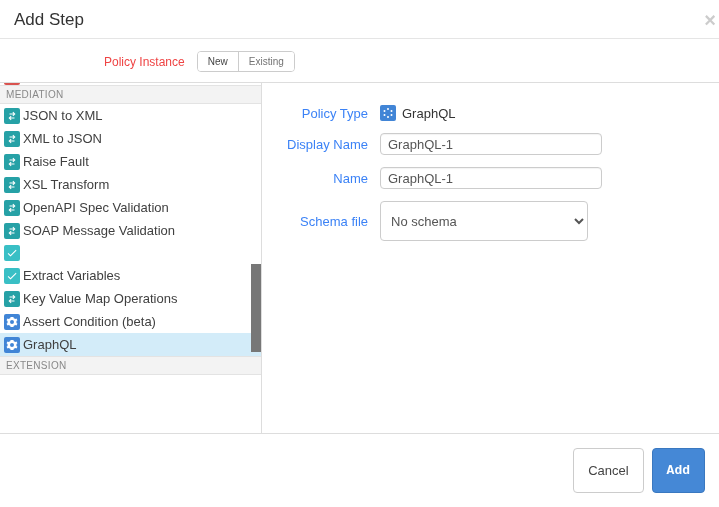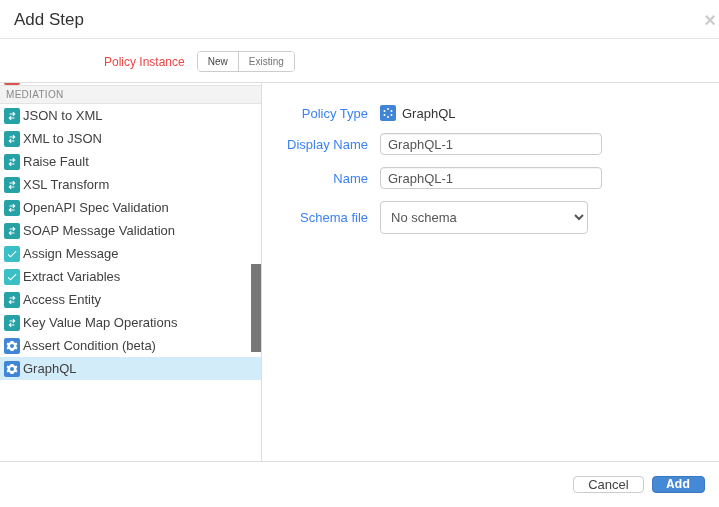--- a/index.html
+++ b/index.html
@@ -179,36 +179,36 @@
     height: 22px;
     padding: 3px 7px;
     border: 1px solid #ccc;
     border-radius: 4px;
     font-size: 13px;
     color: #555;
     box-shadow: inset 0 1px 1px rgba(0,0,0,.05);
   }
   .select-input {
     width: 208px;
-    height: 33px;
+    height: 40px;
     padding: 3px 6px;
     border: 1px solid #ccc;
     border-radius: 4px;
     font-size: 13px;
     color: #555;
     background: #fff;
   }
   .footer {
     padding: 14px 14px 14px 14px;
     display: flex;
     justify-content: flex-end;
     gap: 8px;
   }
   .btn {
-    padding: 0 14px;
+    padding: 14px 14px;
     border-radius: 4px;
     font-size: 13px;
     cursor: pointer;
     border: 1px solid transparent;
   }
   .btn-default {
     background: #fff;
     border-color: #ccc;
     color: #444;
   }
@@ -292,37 +292,28 @@
               </svg>
             </span>
             <span>SOAP Message Validation</span>
           </div>
           <div class="sidebar-item">
             <span class="icon ic-check">
               <svg viewBox="0 0 24 24">
                 <path fill="#fff" d="M9 16.2 4.8 12l-1.4 1.4L9 19 21 7l-1.4-1.4z"></path>
               </svg>
             </span>
-            <span>Assign Message</span>
           </div>
           <div class="sidebar-item">
             <span class="icon ic-check">
               <svg viewBox="0 0 24 24">
                 <path fill="#fff" d="M9 16.2 4.8 12l-1.4 1.4L9 19 21 7l-1.4-1.4z"></path>
               </svg>
             </span>
             <span>Extract Variables</span>
-          </div>
-          <div class="sidebar-item">
-            <span class="icon ic-teal">
-              <svg viewBox="0 0 24 24">
-                <path fill="#fff" d="M7 7h8l-2-2 1.4-1.4L19 8l-4.6 4.4L13 11l2-2H7V7zm10 10H9l2 2-1.4 1.4L5 16l4.6-4.4L11 13l-2 2h8v2z"></path>
-              </svg>
-            </span>
-            <span>Access Entity</span>
           </div>
           <div class="sidebar-item">
             <span class="icon ic-teal">
               <svg viewBox="0 0 24 24">
                 <path fill="#fff" d="M7 7h8l-2-2 1.4-1.4L19 8l-4.6 4.4L13 11l2-2H7V7zm10 10H9l2 2-1.4 1.4L5 16l4.6-4.4L11 13l-2 2h8v2z"></path>
               </svg>
             </span>
             <span>Key Value Map Operations</span>
           </div>
           <div class="sidebar-item">
@@ -334,20 +325,21 @@
             <span>Assert Condition (beta)</span>
           </div>
           <div class="sidebar-item selected">
             <span class="icon ic-blue">
               <svg viewBox="0 0 24 24">
                 <path fill="#fff" d="M12 8a4 4 0 1 0 0 8 4 4 0 0 0 0-8zm9 4c0 .6-.06 1.2-.17 1.76l2.1 1.64-2 3.46-2.48-1a8 8 0 0 1-3.04 1.76L15 22H9l-.41-2.38a8 8 0 0 1-3.04-1.76l-2.48 1-2-3.46 2.1-1.64A8.2 8.2 0 0 1 3 12c0-.6.06-1.2.17-1.76L1.07 8.6l2-3.46 2.48 1A8 8 0 0 1 8.59 4.38L9 2h6l.41 2.38a8 8 0 0 1 3.04 1.76l2.48-1 2 3.46-2.1 1.64c.11.56.17 1.16.17 1.76z"></path>
               </svg>
             </span>
             <span>GraphQL</span>
           </div>
+          <div class="sidebar-group-header">EXTENSION</div>
         </div>
       <div class="scrollbar-track"></div>
     </div>
 
     <div class="form">
       <div class="form-row">
         <div class="form-label">Policy Type</div>
         <div class="form-control-wrap">
           <span class="icon ic-blue">
             <svg viewBox="0 0 24 24">

